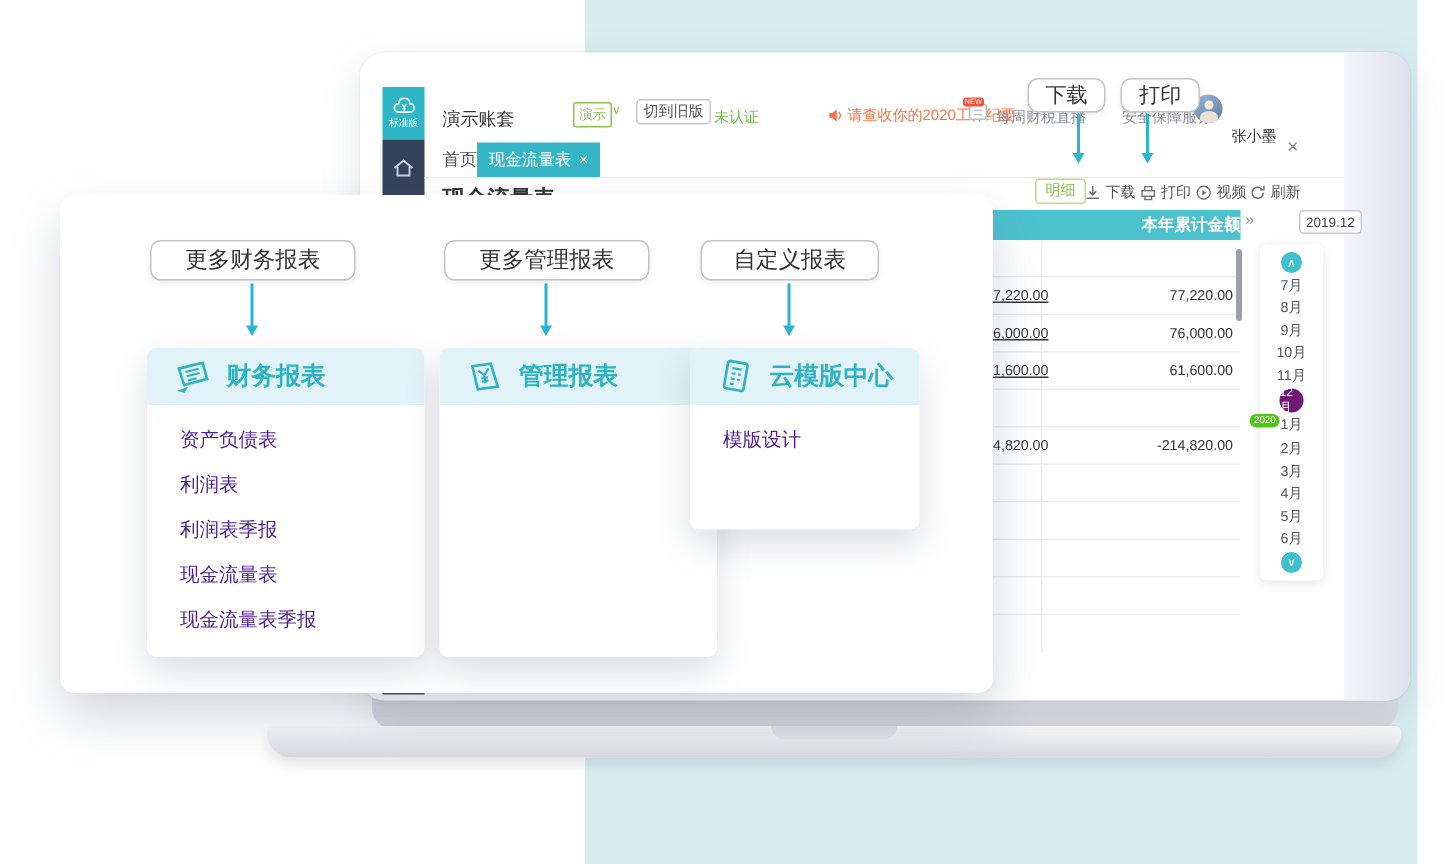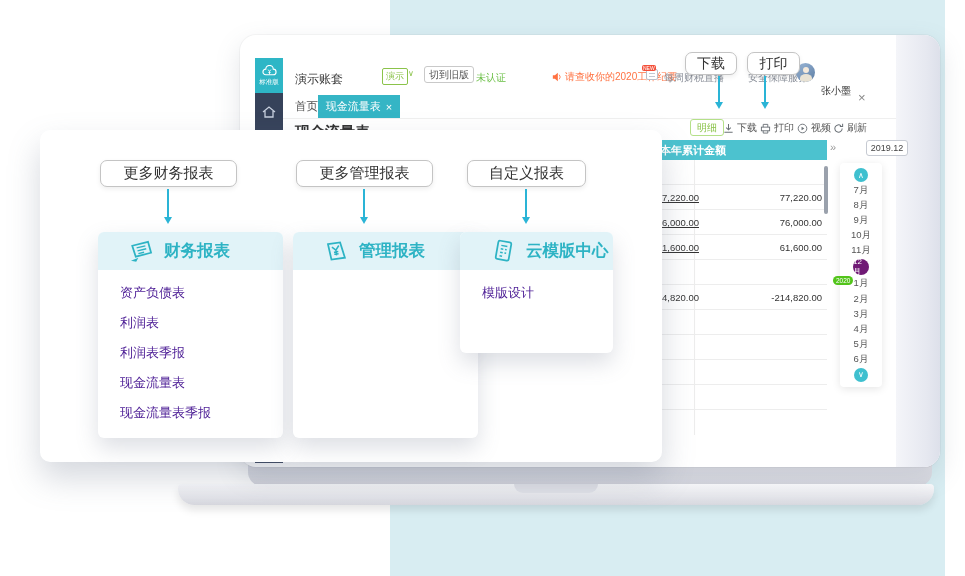--- a/index.html
+++ b/index.html
@@ -57,21 +57,21 @@
   .page-close { position:absolute; left:618px; top:55px; font-size:13px; color:#888; }
   .tabline { position:absolute; left:43px; top:83px; width:613px; border-top:1px solid #efefef; }
 
   .page-title { position:absolute; left:55px; top:88px; font-size:15px; font-weight:bold; color:#333; }
   .btn-detail { position:absolute; left:450px; top:84px; height:17px; line-height:15px; padding:0 6px;
     border:1px solid #b5e089; border-radius:3px; font-size:10px; color:#8bc34a; background:#fff; }
   .tool { position:absolute; top:86px; display:flex; align-items:center; gap:3px; font-size:10px; color:#555; }
 
   
   .thead { position:absolute; left:420px; top:105px; width:167px; height:20px; background:#4cc2cf;
-    color:#fff; font-size:11px; font-weight:bold; text-align:left; line-height:20px; }
+    color:#fff; font-size:11px; font-weight:bold; text-align:right; line-height:20px; }
   .tbody { position:absolute; left:422px; top:125px; width:165px; }
   .trow { position:relative; height:25px; border-bottom:1px solid #ededed; font-size:9.5px; line-height:25px; }
   .trow .c1 { position:absolute; left:0; width:31px; text-align:right; color:#333; }
   .trow .c2 { position:absolute; left:35px; right:5px; text-align:right; color:#333; }
   .link { text-decoration:underline; }
   .neg { color:#ff5b45; }
   .tdiv { position:absolute; left:32px; top:0; height:275px; border-left:1px solid #ededed; }
   .scroll-thumb { position:absolute; left:584px; top:131px; width:4px; height:48px; background:#9aa1ac; border-radius:2px; }
   .chev-right { position:absolute; left:590px; top:106px; font-size:11px; color:#999; }
   .date-box { position:absolute; left:598px; top:105px; width:42px; height:16px; border:1px solid #c6cad2;
@@ -93,21 +93,21 @@
     border-radius:10px; box-shadow:0 16px 32px rgba(105,115,135,0.28); }
   .callout { position:absolute; background:#fff; border:1.5px solid #c4c4c4; border-radius:7px; color:#333;
     display:flex; align-items:center; justify-content:center; box-shadow:0 2px 5px rgba(0,0,0,0.07);
     font-size:15px; z-index:6; }
   .arrow { position:absolute; width:2px; background:#2ab4d6; z-index:6; }
   .arrow::after { content:""; position:absolute; bottom:-7px; left:-3.5px;
     border:4.5px solid transparent; border-top:7px solid #2ab4d6; }
 
   .panel { position:absolute; background:#fff; border-radius:6px; box-shadow:0 10px 22px rgba(100,110,130,0.22); z-index:5; }
   .panel-head { height:38px; background:#e1f3f8; border-radius:6px 6px 0 0; display:flex; align-items:center;
-    padding-left:29px; gap:9px; }
+    padding-left:16px; gap:9px; }
   .panel-title { font-size:16.5px; font-weight:bold; color:#2db3c4; }
   .panel-items { padding:8px 0 0 22px; }
   .panel-item { height:30px; line-height:30px; font-size:13px; color:#4c1d95; }
 </style>
 </head>
 <body>
 
 <div class="stage">
   <div class="bg-cyan"></div>
   <div class="screen-bezel"></div>

